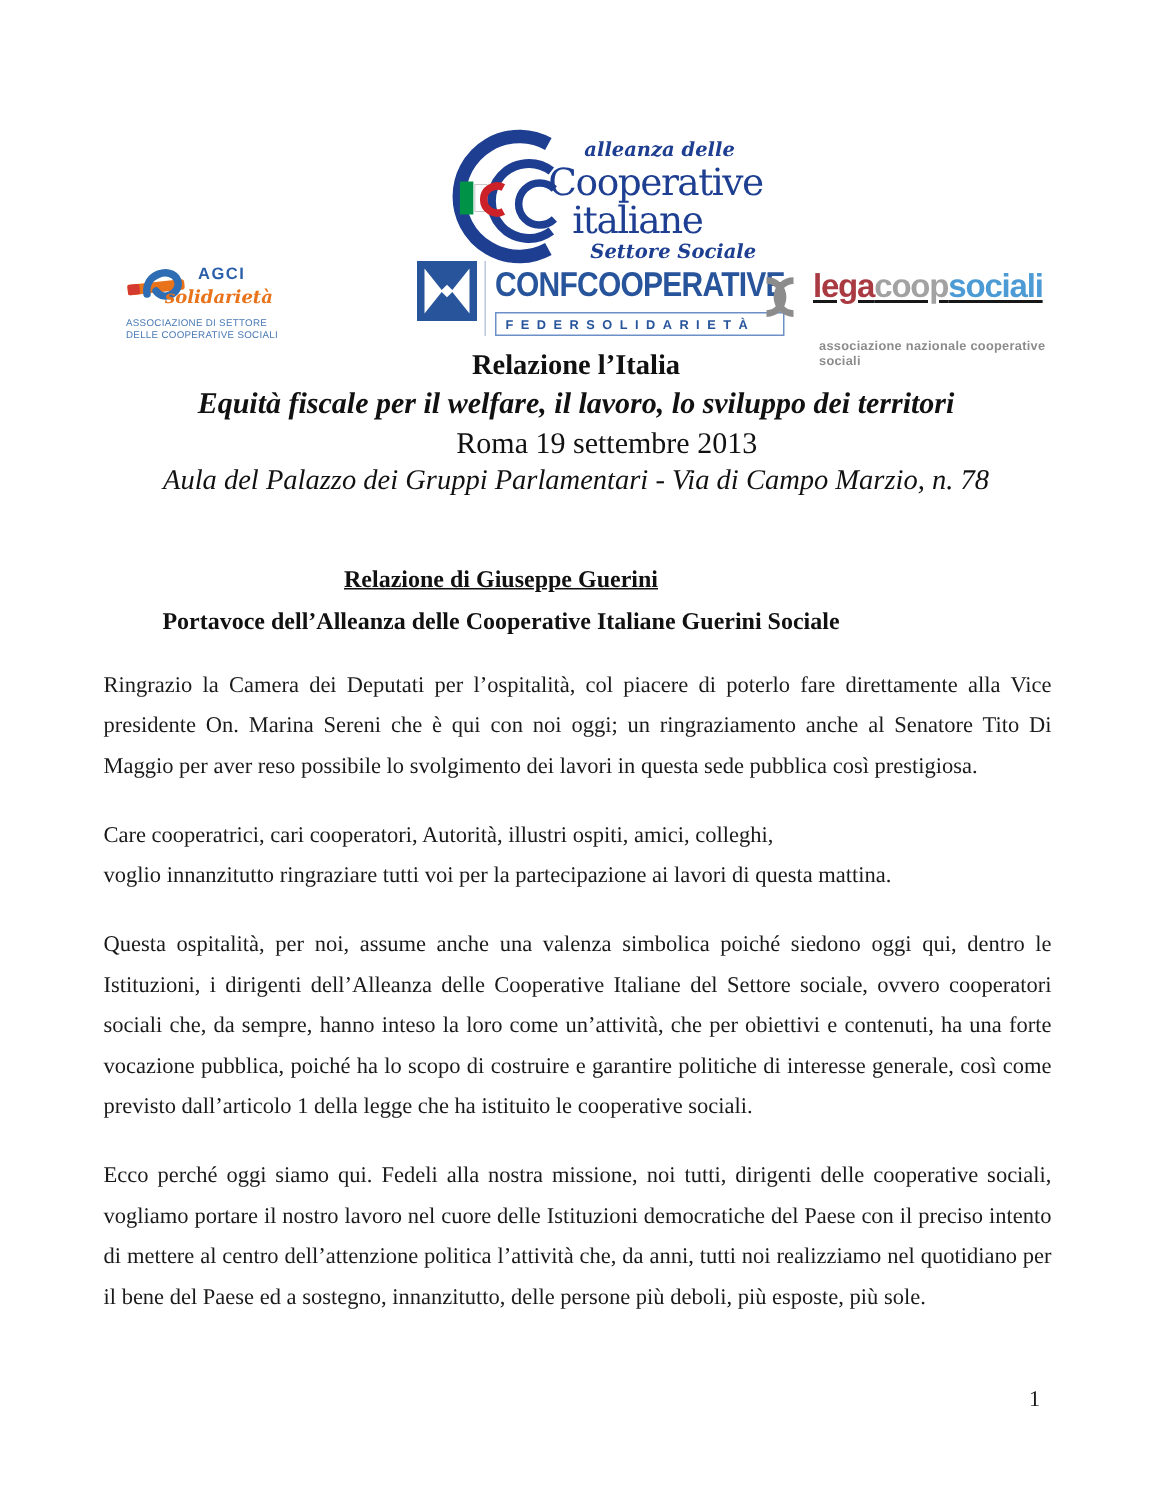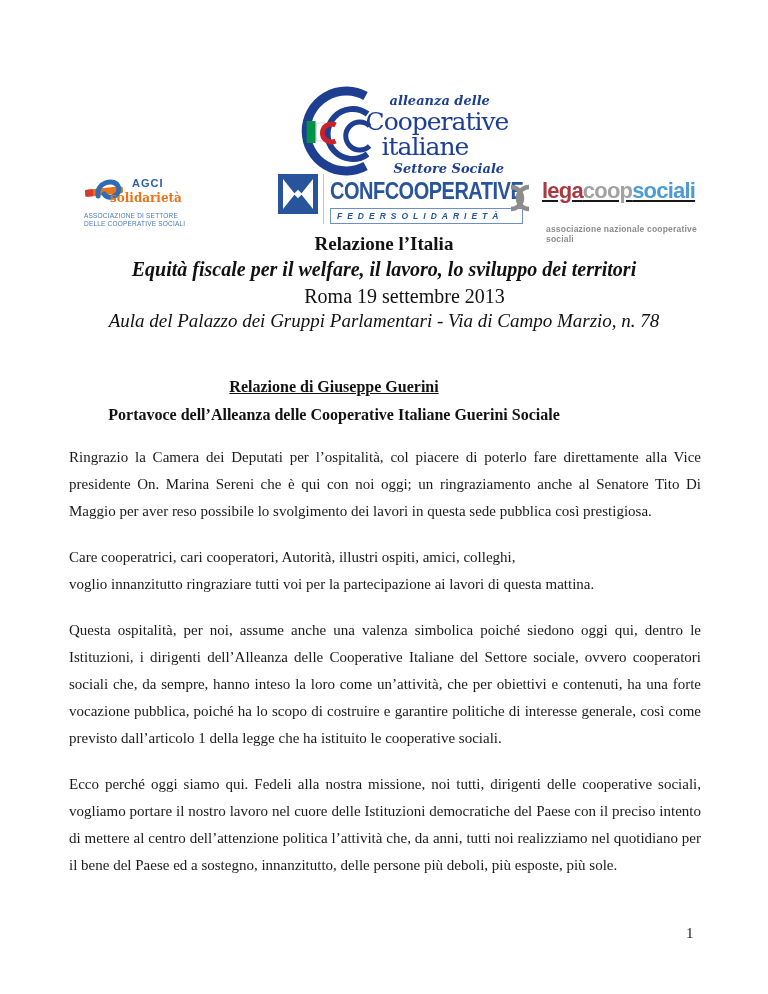--- a/index.html
+++ b/index.html
@@ -13,33 +13,33 @@
   .al-small{font-size:13px;font-style:italic;font-weight:bold;margin:10px 0 0 26px;font-family:"DejaVu Serif",serif;}
   .al-big1{font-size:25px;font-family:"DejaVu Serif",serif;letter-spacing:-1px;margin:2px 0 0 2px;}
   .al-big2{font-size:25px;font-family:"DejaVu Serif",serif;letter-spacing:-1px;margin:0 0 0 18px;}
   .al-sub{font-size:13px;font-weight:bold;font-style:italic;margin:3px 0 0 30px;font-family:"DejaVu Serif",serif;}
 
   
   .agci-logo{position:absolute;top:176px;left:84px;width:120px;height:56px;}
   .agci-name{position:absolute;left:48px;top:1px;font-family:"Liberation Sans",sans-serif;
              font-weight:bold;font-size:11px;color:#2a5ea8;letter-spacing:1px;}
   .agci-script{position:absolute;left:26px;top:15px;font-family:"DejaVu Serif",serif;
-               font-weight:bold;font-size:12px;color:#e8731a;}
+               font-weight:bold;font-style:italic;font-size:12px;color:#e8731a;}
   .agci-caption{position:absolute;left:0px;top:36px;font-family:"Liberation Sans",sans-serif;
                 font-size:6.5px;color:#4a7ab5;line-height:1.3;letter-spacing:0.2px;}
 
   .conf-logo{position:absolute;top:174px;left:278px;width:204px;}
   .conf-row{display:flex;align-items:flex-start;}
   .conf-col{margin-left:5px;border-left:1px solid #b9c6dd;padding-left:6px;}
   .conf-name{font-family:"Liberation Sans",sans-serif;font-weight:bold;font-size:20px;
              letter-spacing:-0.5px;color:#27549b;line-height:1;margin-top:5px;
              transform:scaleY(1.15);transform-origin:top left;}
   .conf-box{border:1px solid #6d8fc7;margin-top:9px;padding:2px 0 2px 6px;
             font-family:"Liberation Sans",sans-serif;font-size:8.5px;font-weight:bold;
-            color:#27549b;letter-spacing:5px;white-space:nowrap;font-style:italic;}
+            color:#27549b;letter-spacing:5px;white-space:nowrap;}
 
   .lega-logo{position:absolute;top:180px;left:502px;width:205px;}
   .lega-row{display:flex;align-items:flex-start;text-decoration:underline;}
   .lega-word{font-family:"Liberation Sans",sans-serif;font-weight:bold;font-size:22px;
              letter-spacing:-0.8px;line-height:1;margin-left:4px;}
   .lega-red{color:#a93a42;}
   .lega-gray{color:#a2a2a2;}
   .lega-blue{color:#4d9bd5;}
   .lega-caption{font-family:"Liberation Sans",sans-serif;font-weight:bold;font-size:8.5px;
                 color:#8c8c8c;margin:4px 0 0 44px;letter-spacing:0.2px;}

